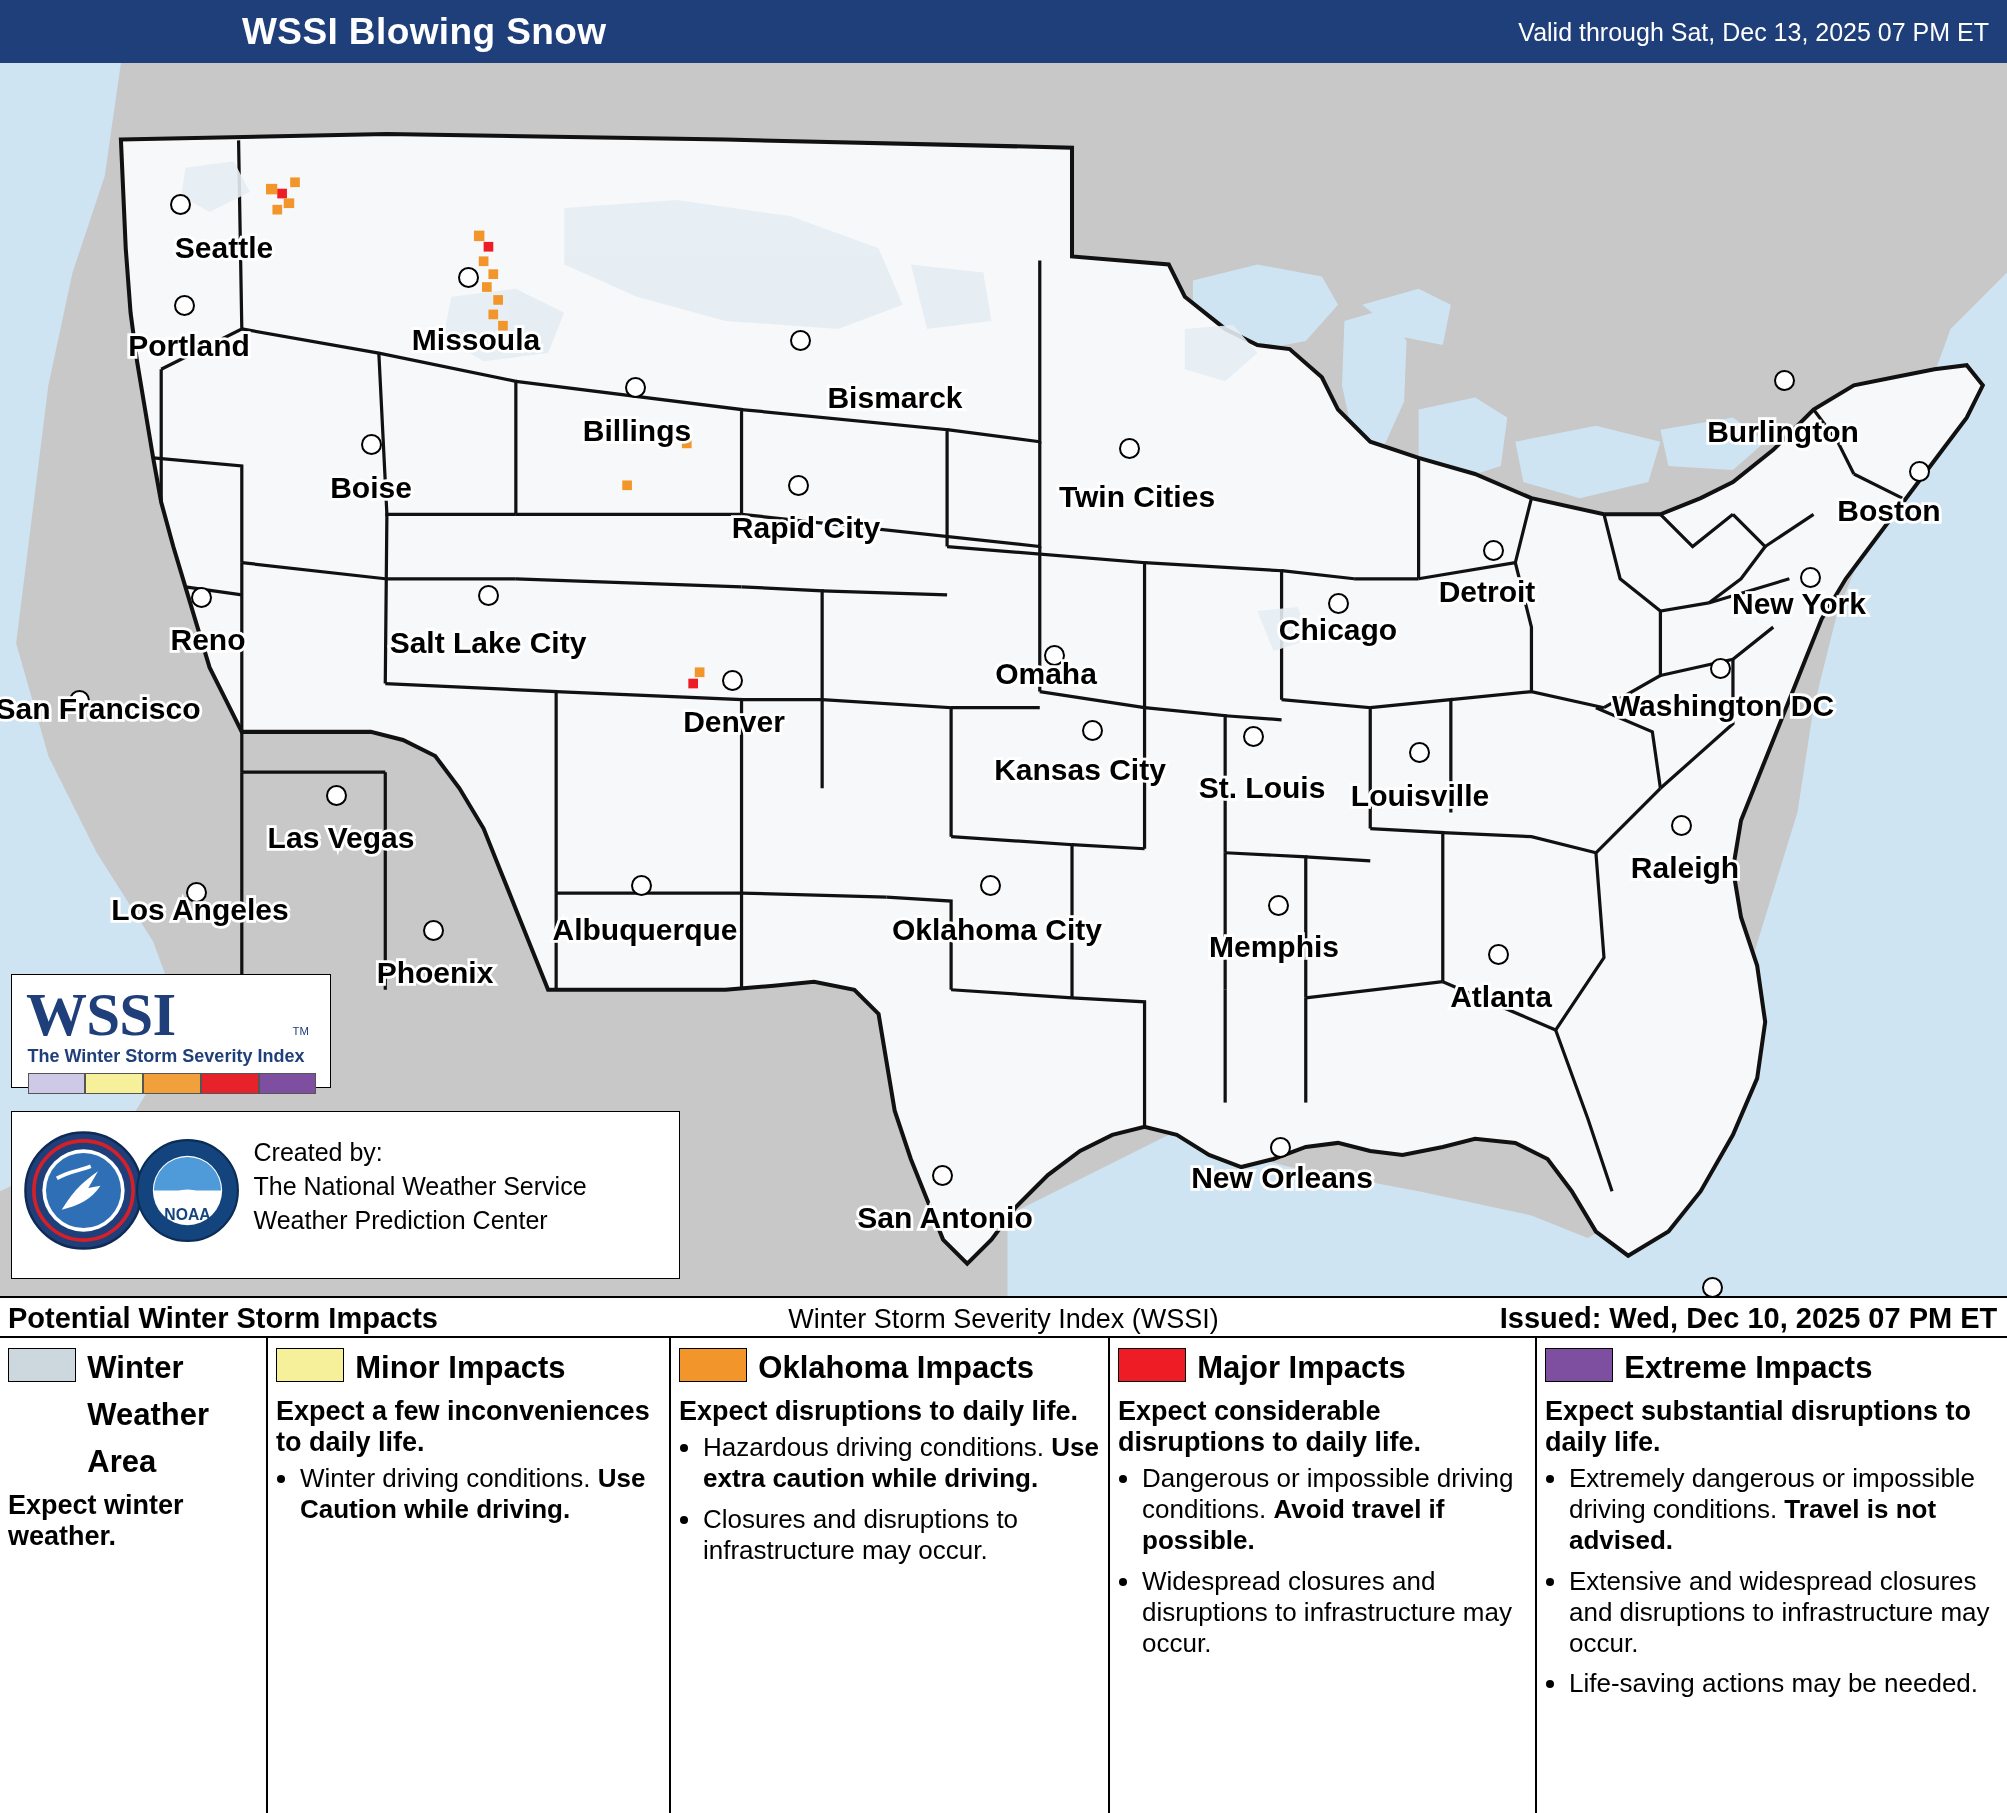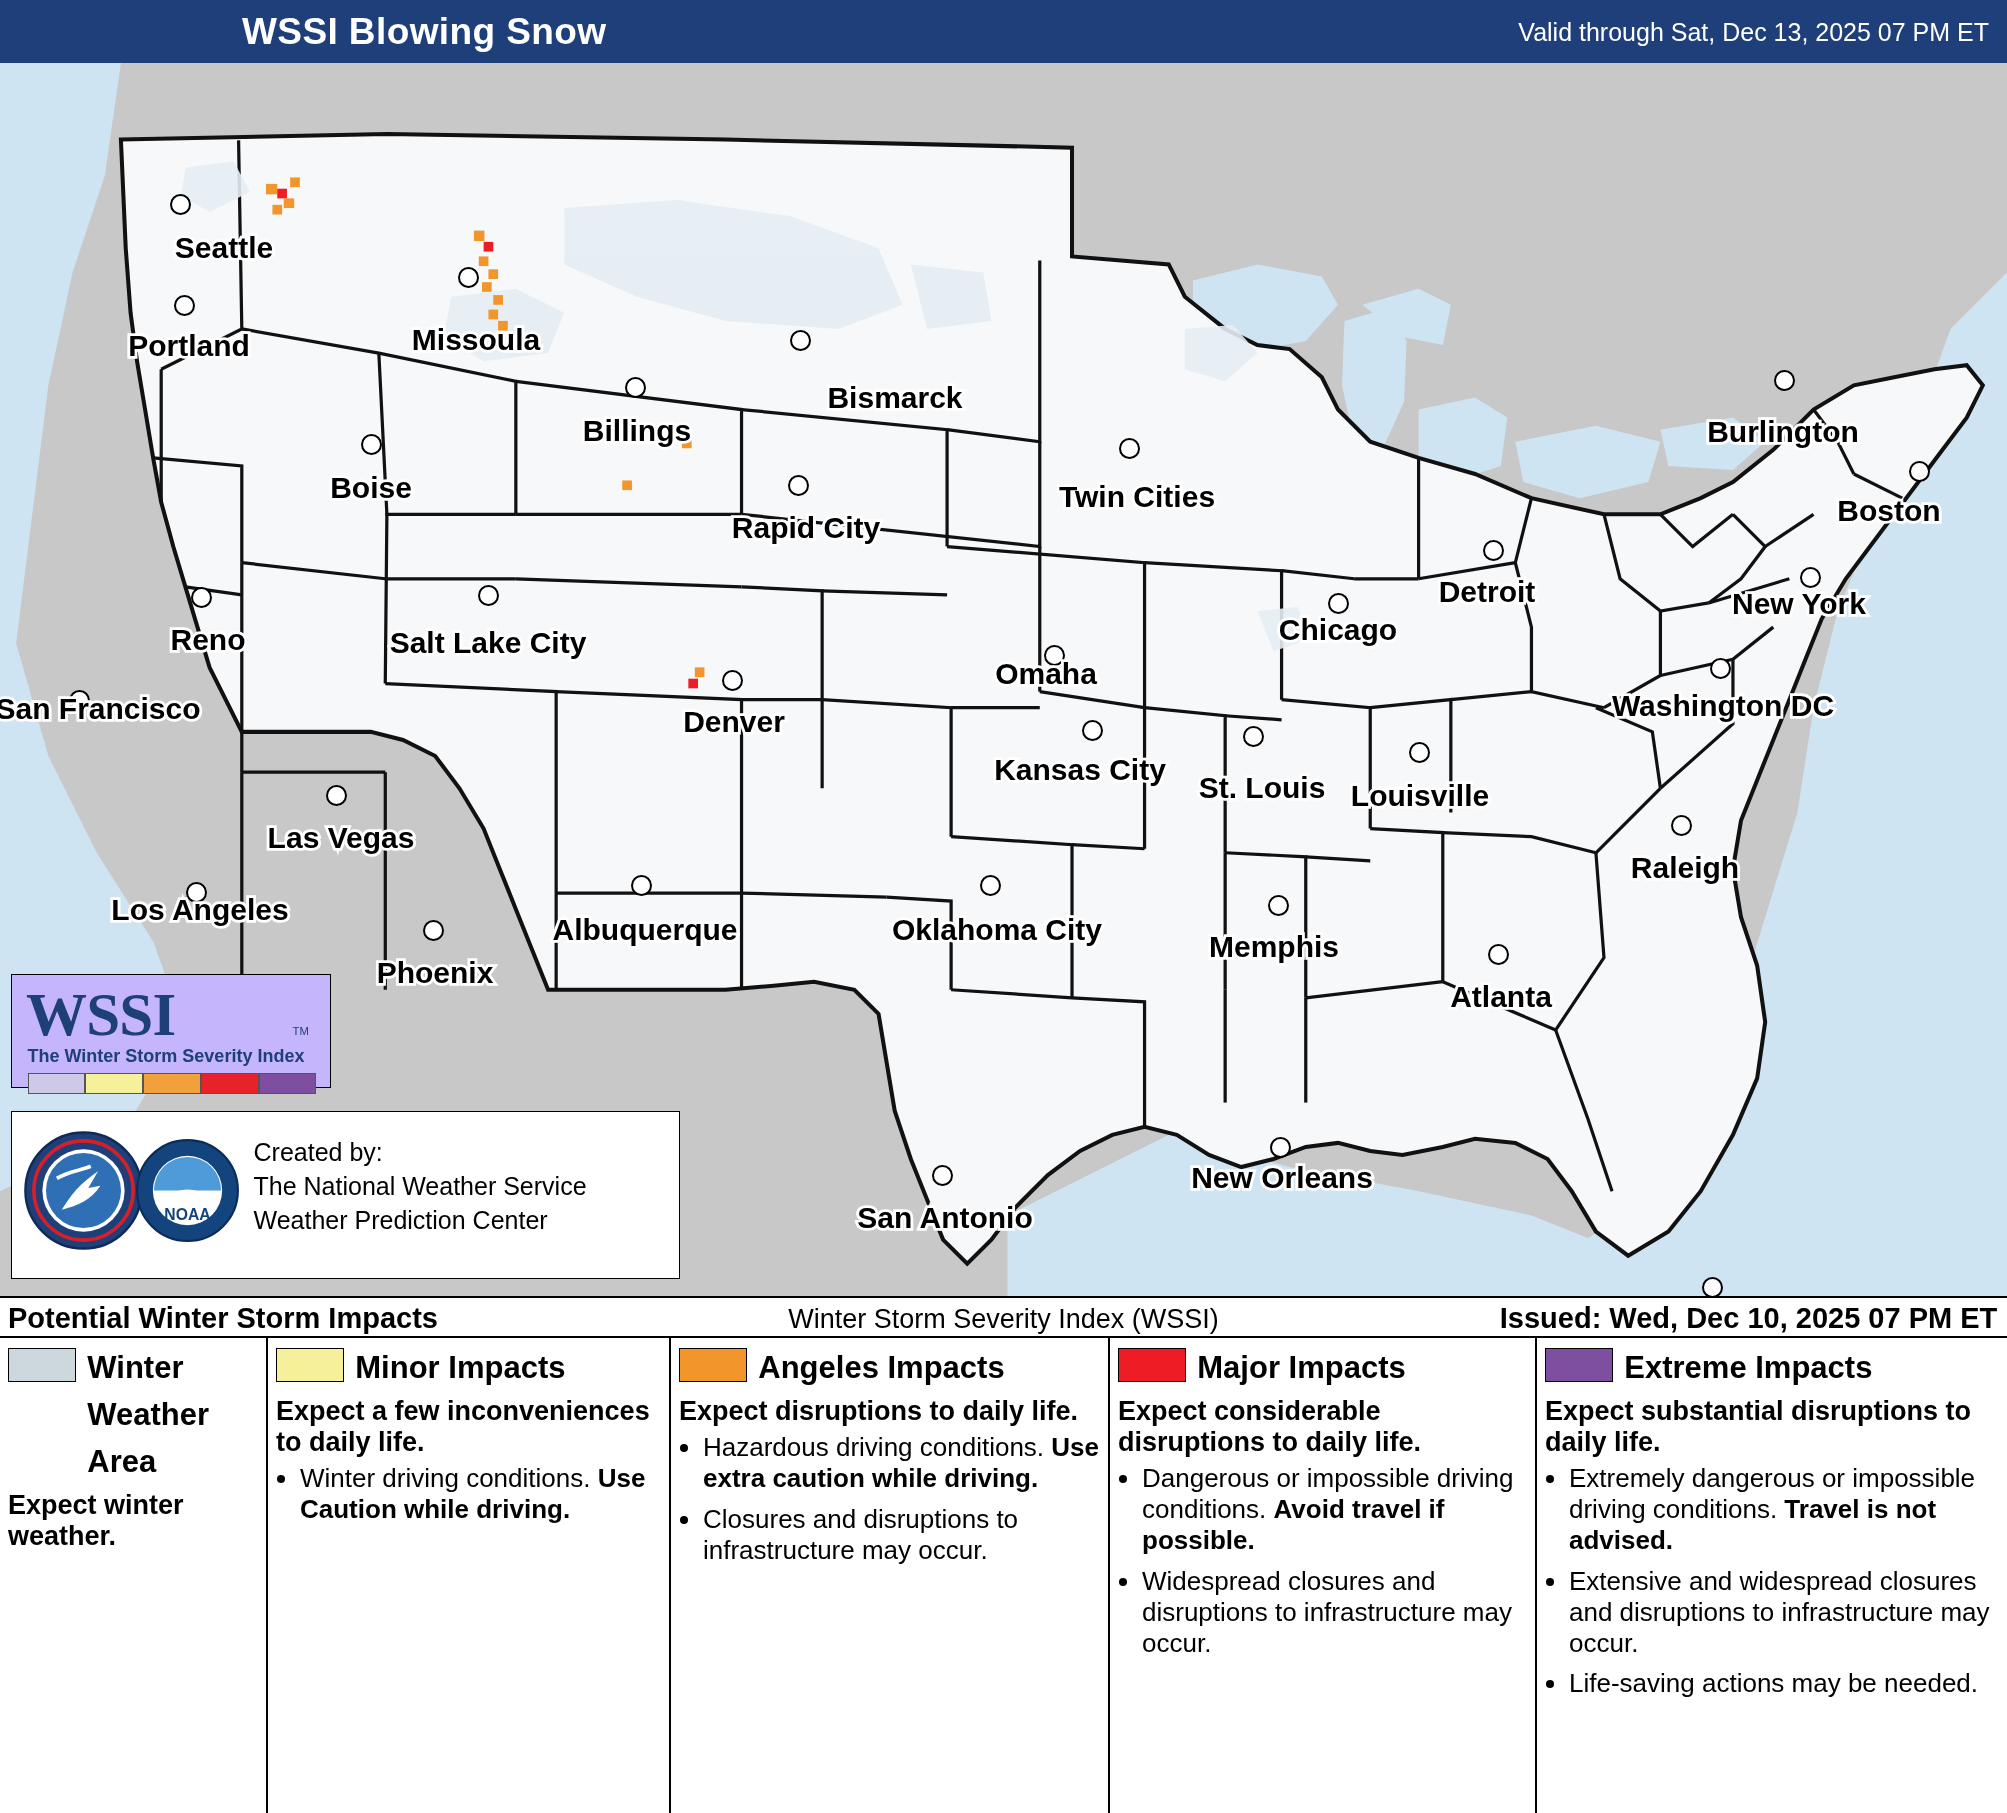--- a/index.html
+++ b/index.html
@@ -91,21 +91,21 @@
       -2.4px  0px 0 #fff,  2.4px  0px 0 #fff;
   }
 
   
   .wssi-logo {
     position: absolute;
     left: 10.5px;
     top: 911px;
     width: 320px;
     height: 114px;
-    background: #c4b5fd;
+    background: #ffffff;
     border: 1.6px solid #000000;
     box-sizing: border-box;
   }
   .wssi-logo .wssi-word {
     position: absolute;
     left: 14.5px;
     top: 4.8px;
     font-size: 61px;
     font-weight: bold;
     color: #1f3f7a;
@@ -534,21 +534,21 @@
           <div class="legend-head-title">Minor Impacts</div>
         </div>
         <div class="legend-intro">Expect a few inconveniences to daily life.</div>
         <ul class="legend-list">
           <li><span>Winter driving conditions. </span><b>Use Caution while driving.</b></li>
         </ul>
       </div>
       <div class="legend-col col-2">
         <div class="legend-head">
           <div class="legend-swatch" style="background: rgb(242, 149, 43);"></div>
-          <div class="legend-head-title">Angeles Impacts</div>
+          <div class="legend-head-title">Oklahoma Impacts</div>
         </div>
         <div class="legend-intro">Expect disruptions to daily life.</div>
         <ul class="legend-list">
           <li><span>Hazardous driving conditions. </span><b>Use extra caution while driving.</b></li>
           <li><span>Closures and disruptions to infrastructure may occur.</span></li>
         </ul>
       </div>
       <div class="legend-col col-3">
         <div class="legend-head">
           <div class="legend-swatch" style="background: rgb(238, 28, 37);"></div>

